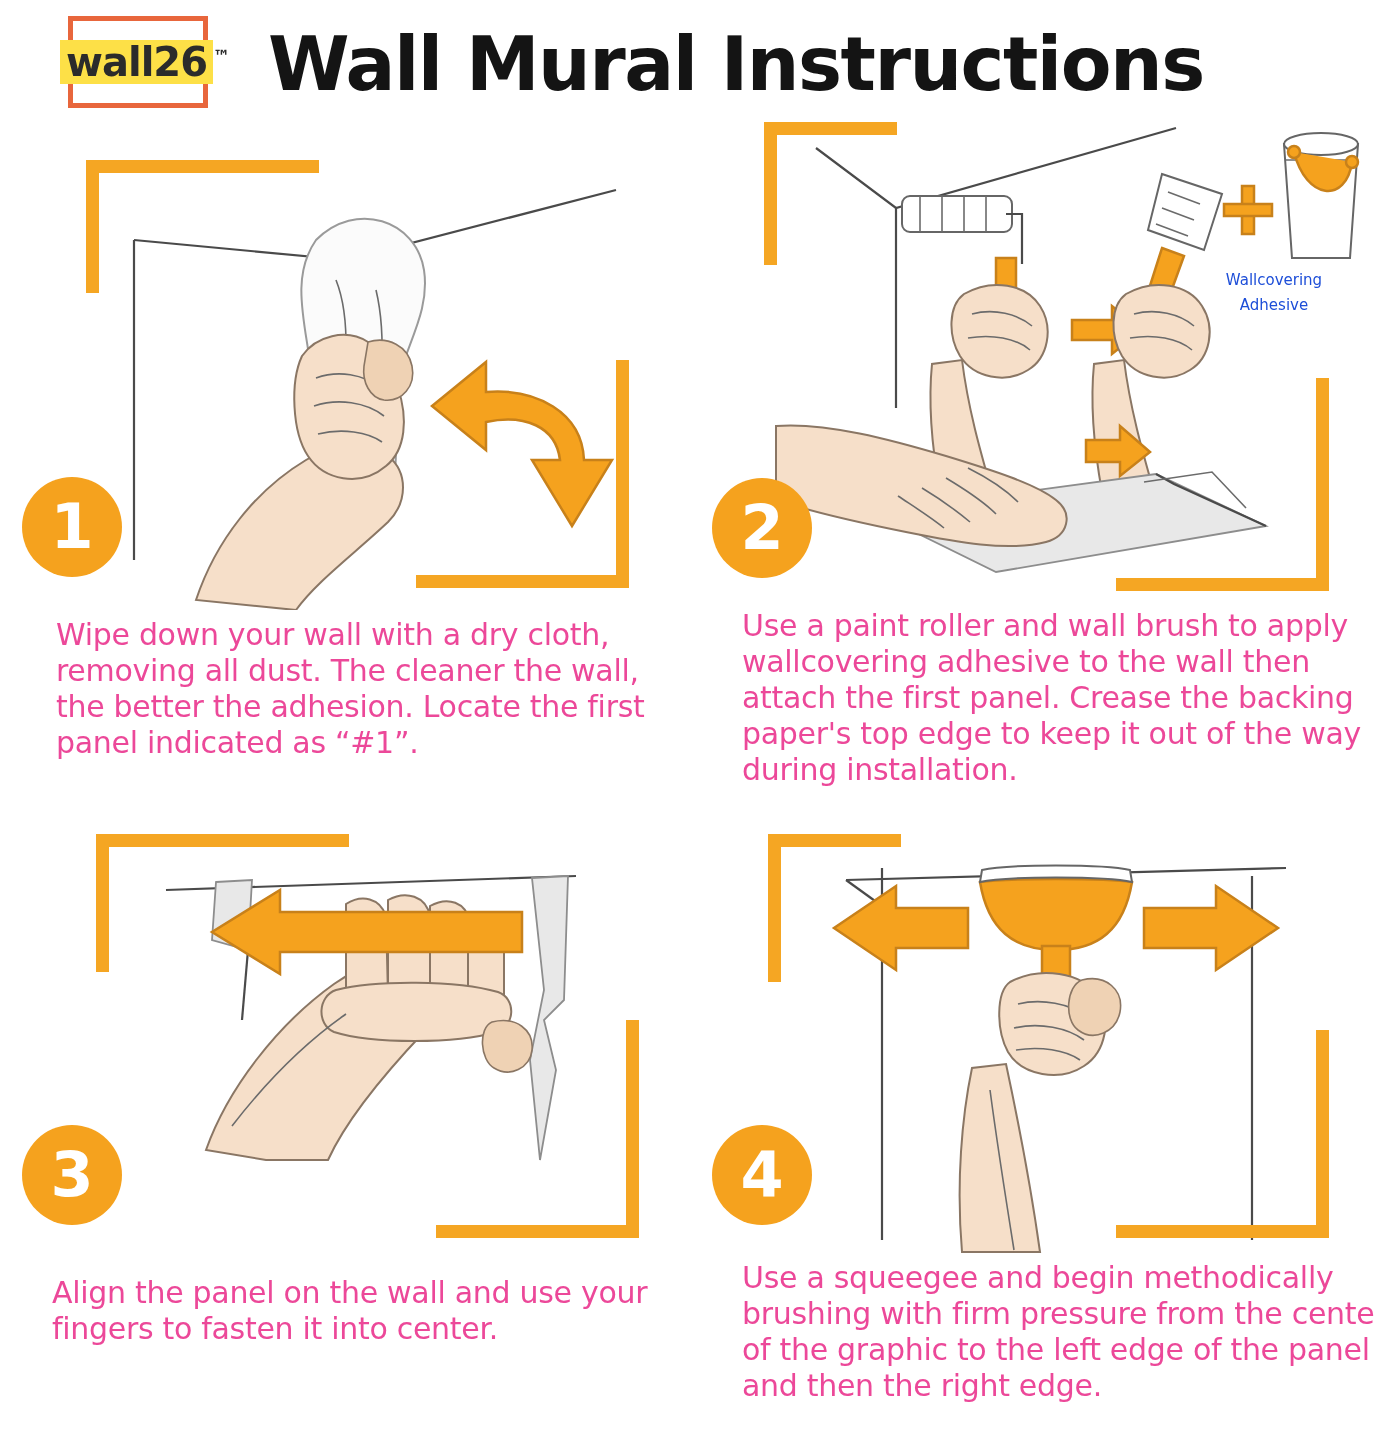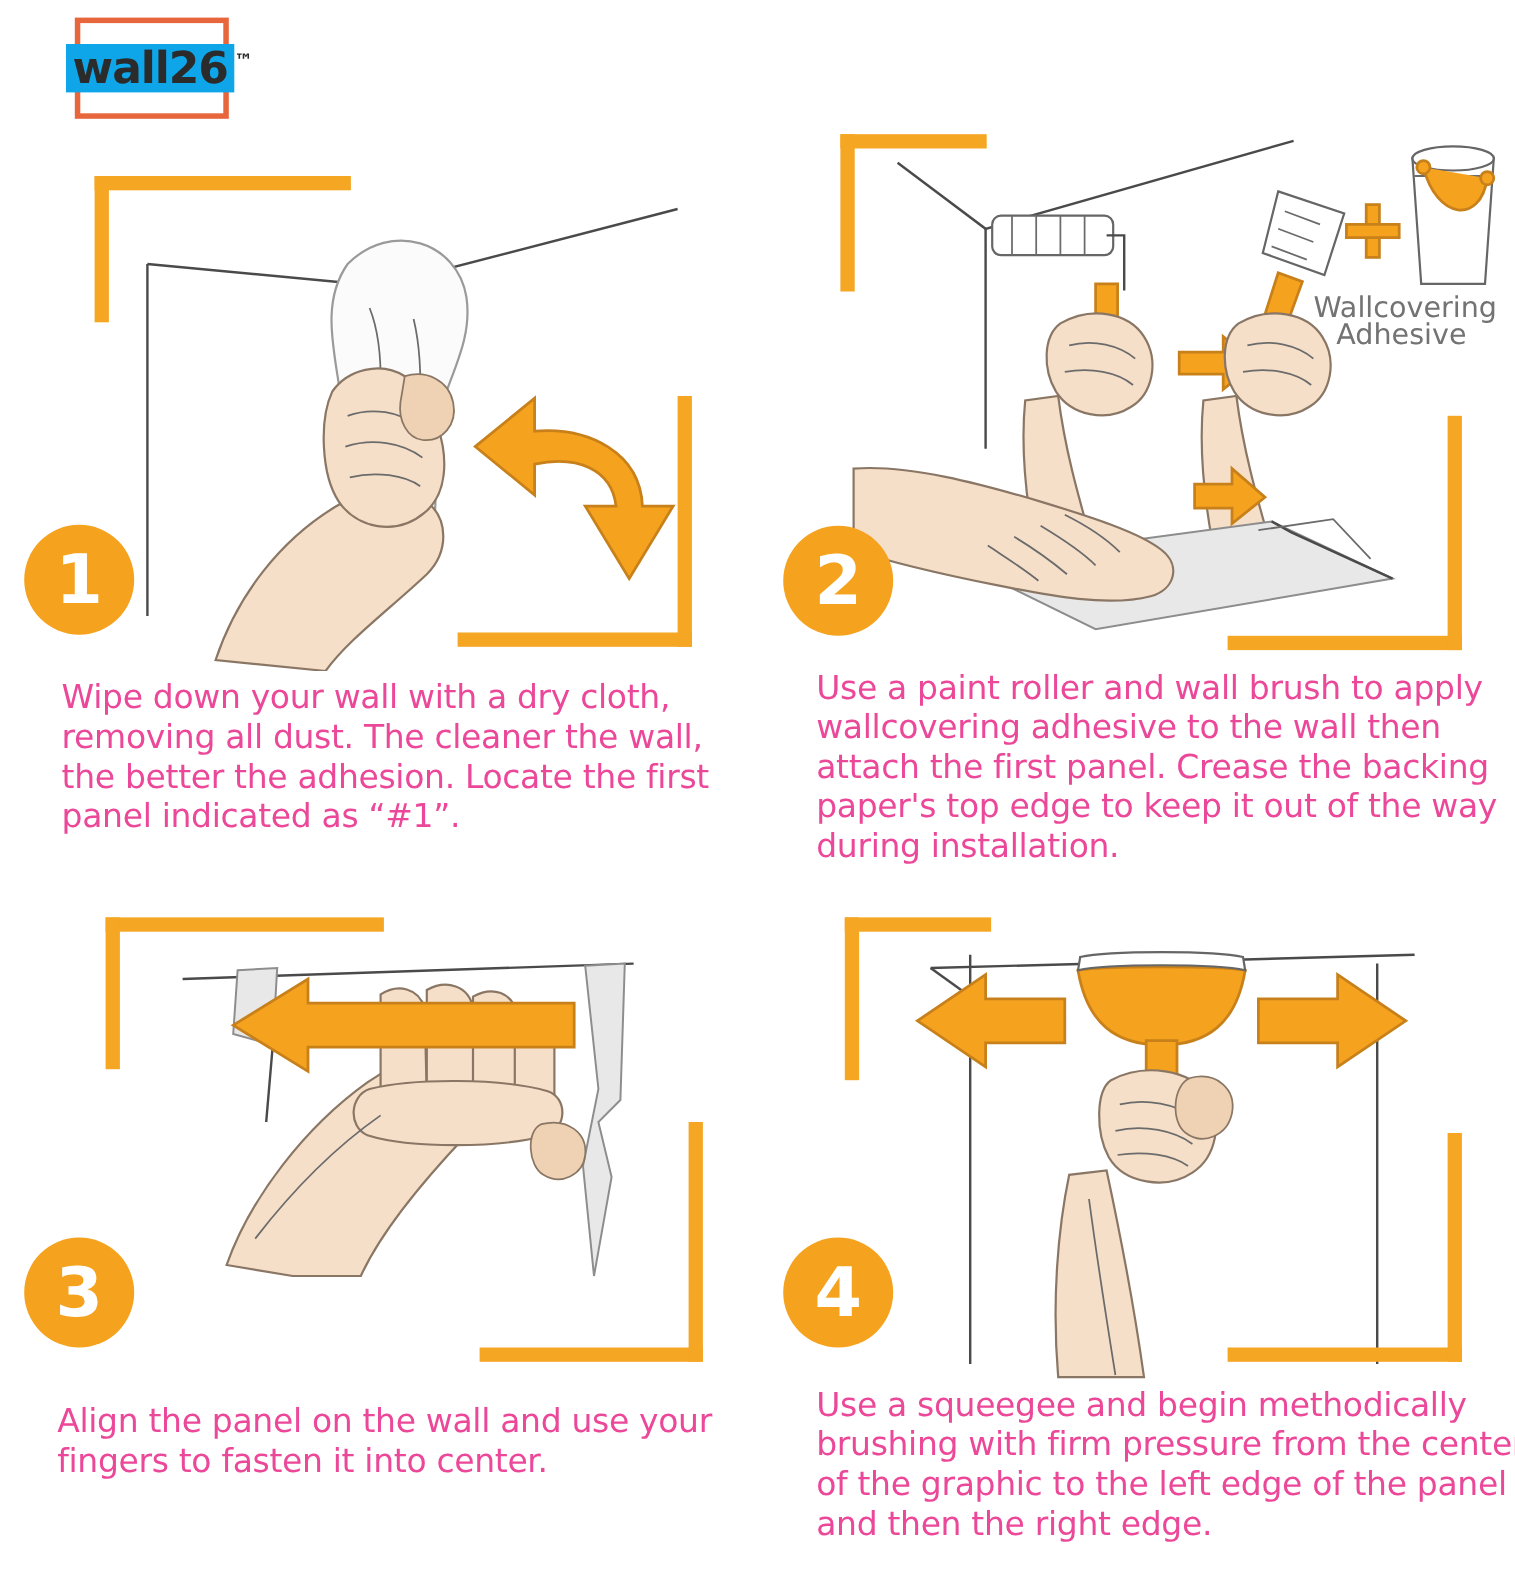--- a/index.html
+++ b/index.html
@@ -35,21 +35,21 @@
   }
   .logo-text {
     position: absolute;
     left: 60px;
     top: 32px;
     font-family: "DejaVu Sans", sans-serif;
     font-size: 40px;
     font-weight: 700;
     letter-spacing: -1px;
     color: #2b2b2b;
-    background: #0ea5e9;
+    background: #fde047;
     padding: 0 6px;
     line-height: 44px;
   }
   .logo-tm {
     position: absolute;
     left: 213px;
     top: 38px;
     font-size: 17px;
     color: #2b2b2b;
     font-weight: 600;
@@ -124,42 +124,43 @@
   #cap-2 { left: 36px;  top: 500px; width: 646px; }
   #cap-3 { left: 36px;  top: 455px; width: 620px; }
   #cap-4 { left: 36px;  top: 440px; width: 646px; }
 
   .adhesive-label {
     position: absolute;
     right: 12px;
     top: 160px;
     width: 160px;
     text-align: center;
-    font-size: 26px;
+    font-size: 15px;
     line-height: 25px;
-    color: #737373;
+    color: #1d4ed8;
   }
 
   svg { display: block; }
   .ln { fill: none; stroke: #4a4a4a; stroke-width: 2.2; }
   .ln-thin { fill: none; stroke: #6b6b6b; stroke-width: 1.6; }
   .skin { fill: #F6DFC9; stroke: #8a7664; stroke-width: 2; }
   .skin2 { fill: #EFD2B4; stroke: #8a7664; stroke-width: 1.6; }
   .cloth { fill: #fbfbfb; stroke: #9a9a9a; stroke-width: 2; }
   .orange { fill: #F5A21E; stroke: #C8811A; stroke-width: 2.5; }
   .white-obj { fill: #ffffff; stroke: #666666; stroke-width: 2; }
   .grey-fill { fill: #e8e8e8; stroke: #8d8d8d; stroke-width: 1.8; }
 </style>
 </head>
 <body>
 
 <div class="header">
   <div class="logo-box"></div>
   <div class="logo-text">wall26</div>
   <div class="logo-tm">™</div>
+  <div class="title">Wall Mural Instructions</div>
 </div>
 
 <div class="step" id="step-1">
   <div class="art">
     <div class="bracket tl" style="left:70px; top:30px; width:220px; height:120px;"></div>
     <div class="bracket br" style="left:400px; top:230px; width:200px; height:215px;"></div>
 
     <svg width="660" height="480" viewBox="0 0 660 480">
 
       <path class="ln" d="M118 110 L330 130 L600 60"></path>

